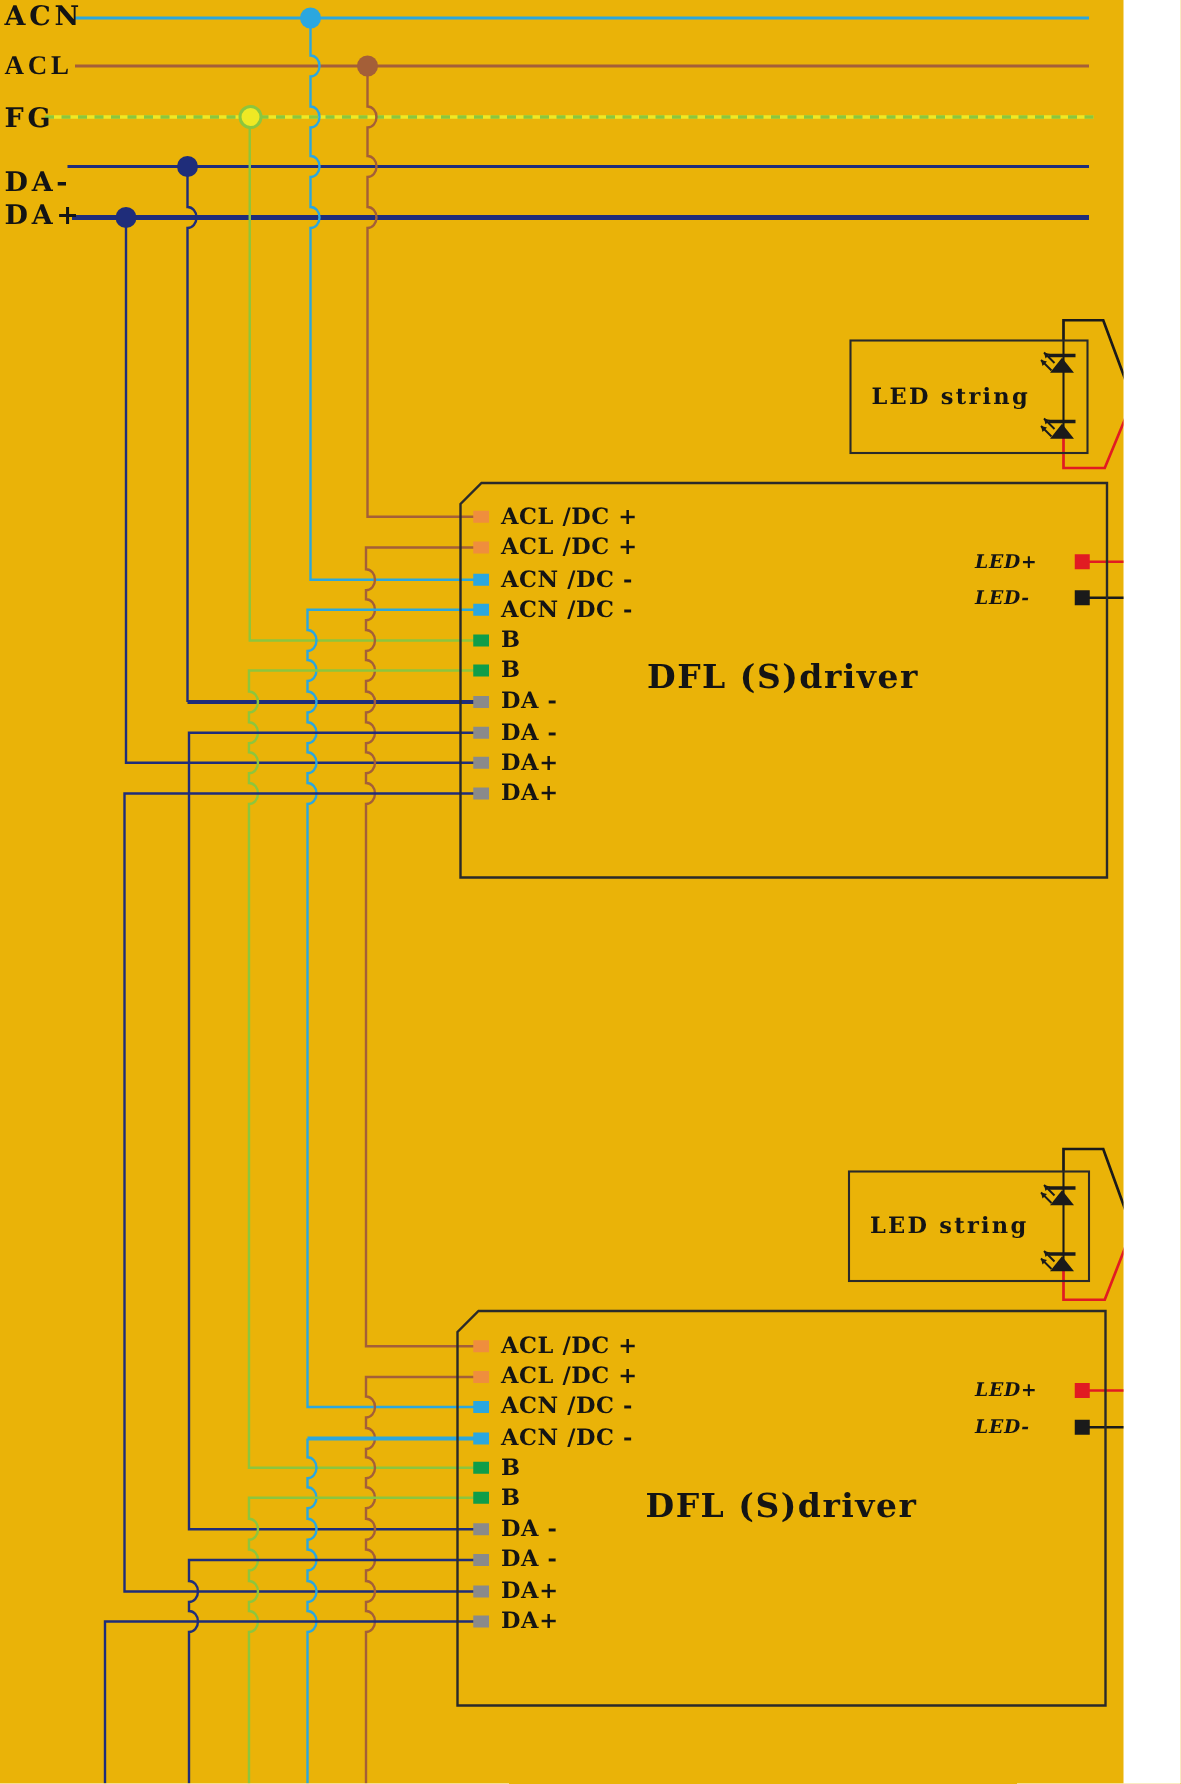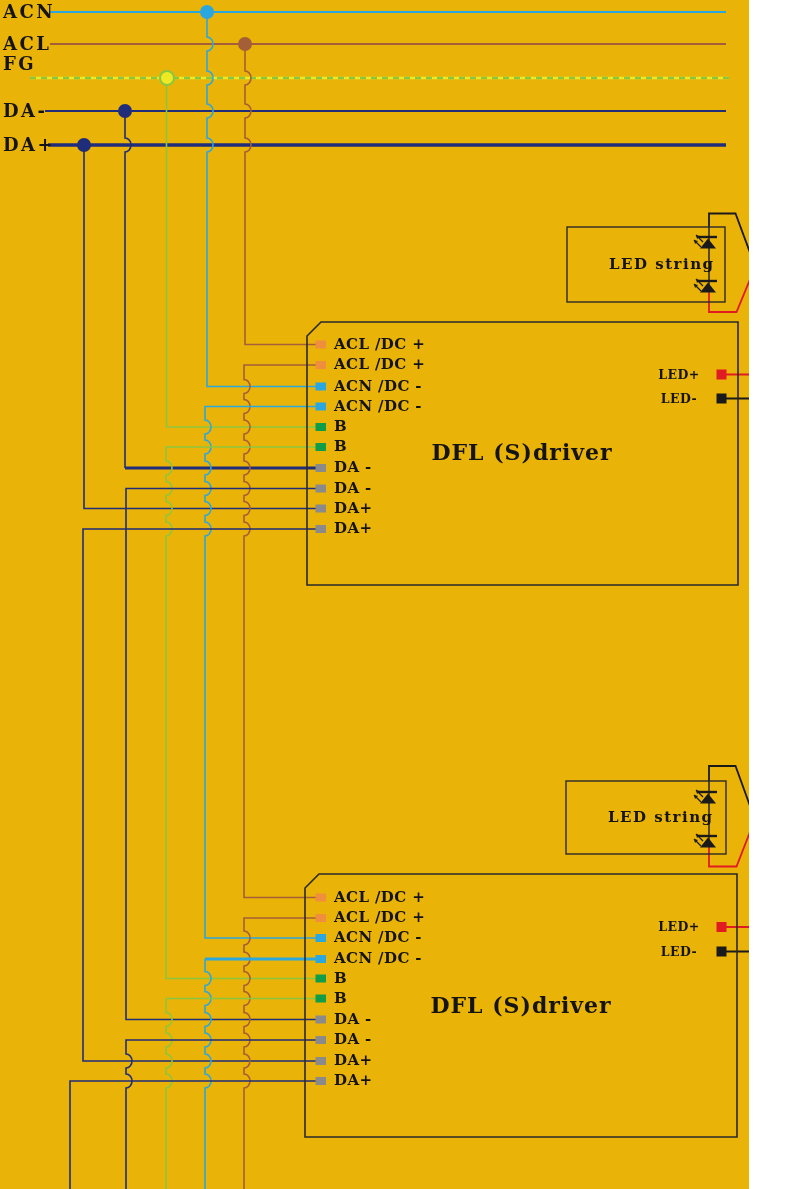--- a/index.html
+++ b/index.html
@@ -3,22 +3,22 @@
 <meta charset="utf-8">
 <style>
   html,body{margin:0;padding:0;background:#fff;}
   .canvas{position:relative;width:749px;height:1189px;background:#eab308;overflow:hidden;
           font-family:"DejaVu Serif", "Liberation Serif", serif;}
   .canvas svg{position:absolute;left:0;top:0;}
   .lbl{position:absolute;white-space:pre;color:#141414;font-weight:bold;line-height:1;}
   .bus-lbl{font-size:18px;letter-spacing:2.5px;transform:translateY(-52%);}
   .term-lbl{font-size:15px;letter-spacing:0.4px;transform:translateY(-52%);}
   .title-lbl{font-size:22px;letter-spacing:1px;transform:translate(-50%,-52%);}
-  .ledstr-lbl{font-size:15px;letter-spacing:1.5px;transform:translateY(-52%);margin-left:28px;}
-  .ledout-lbl{font-size:12.5px;letter-spacing:0.5px;text-align:center;width:58px;transform:translateY(-52%);}
+  .ledstr-lbl{font-size:15px;letter-spacing:1.5px;transform:translateY(-52%);}
+  .ledout-lbl{font-size:12.5px;letter-spacing:0.5px;text-align:left;width:58px;transform:translateY(-52%);font-style:italic;}
 </style>
 </head>
 <body>
 
 <div class="canvas">
   <svg id="wires-svg" width="787" height="1189" viewBox="0 0 787 1189">
       <line x1="50" y1="12" x2="726" y2="12" stroke="#2ba7df" stroke-width="2"></line>
       <line x1="50" y1="44" x2="726" y2="44" stroke="#a45f38" stroke-width="2"></line>
       <line x1="30" y1="78" x2="729" y2="78" stroke="#efe924" stroke-width="2.4"></line>
       <line x1="30" y1="78" x2="729" y2="78" stroke="#8cc63e" stroke-width="2.4" stroke-dasharray="6 5"></line>
@@ -104,23 +104,23 @@
       <path d="M 708 837.5 L 700 847.5 L 716 847.5 Z" fill="#1a1a1a"></path>
       <line x1="703" y1="841" x2="696" y2="834" stroke="#1a1a1a" stroke-width="1.3"></line>
       <path d="M 696 834 l 4 1 l -3 3 Z" fill="#1a1a1a"></path>
       <line x1="701" y1="846" x2="694" y2="839" stroke="#1a1a1a" stroke-width="1.3"></line>
       <path d="M 694 839 l 4 1 l -3 3 Z" fill="#1a1a1a"></path>
       <rect x="716.5" y="922" width="10" height="10" fill="#e11b22"></rect>
       <rect x="716.5" y="946.5" width="10" height="10" fill="#1a1a1a"></rect>
     </svg>
   <div id="labels">
       <div class="lbl bus-lbl" style="left: 3px; top: 12px;">ACN</div>
-      <div class="lbl bus-lbl" style="left: 3px; top: 44px;">ACL</div>
-      <div class="lbl bus-lbl" style="left: 3px; top: 64px;">FG</div>
-      <div class="lbl bus-lbl" style="left: 3px; top: 111px;">DA-</div>
+      <div class="lbl bus-lbl" style="left: 3px; top: 44px; font-family: Liberation Serif, serif;">ACL</div>
+      <div class="lbl bus-lbl" style="left: 3px; top: 80px;">FG</div>
+      <div class="lbl bus-lbl" style="left: 3px; top: 123px;">DA-</div>
       <div class="lbl bus-lbl" style="left: 3px; top: 145px;">DA+</div>
       <div class="lbl title-lbl" style="left: 522px; top: 452px;">DFL (S)driver</div>
       <div class="lbl term-lbl" style="left: 334px; top: 344.5px;">ACL /DC +</div>
       <div class="lbl term-lbl" style="left: 334px; top: 365px;">ACL /DC +</div>
       <div class="lbl term-lbl" style="left: 334px; top: 386.5px;">ACN /DC -</div>
       <div class="lbl term-lbl" style="left: 334px; top: 406.5px;">ACN /DC -</div>
       <div class="lbl term-lbl" style="left: 334px; top: 427px;">B</div>
       <div class="lbl term-lbl" style="left: 334px; top: 447px;">B</div>
       <div class="lbl term-lbl" style="left: 334px; top: 468px;">DA -</div>
       <div class="lbl term-lbl" style="left: 334px; top: 488.5px;">DA -</div>

